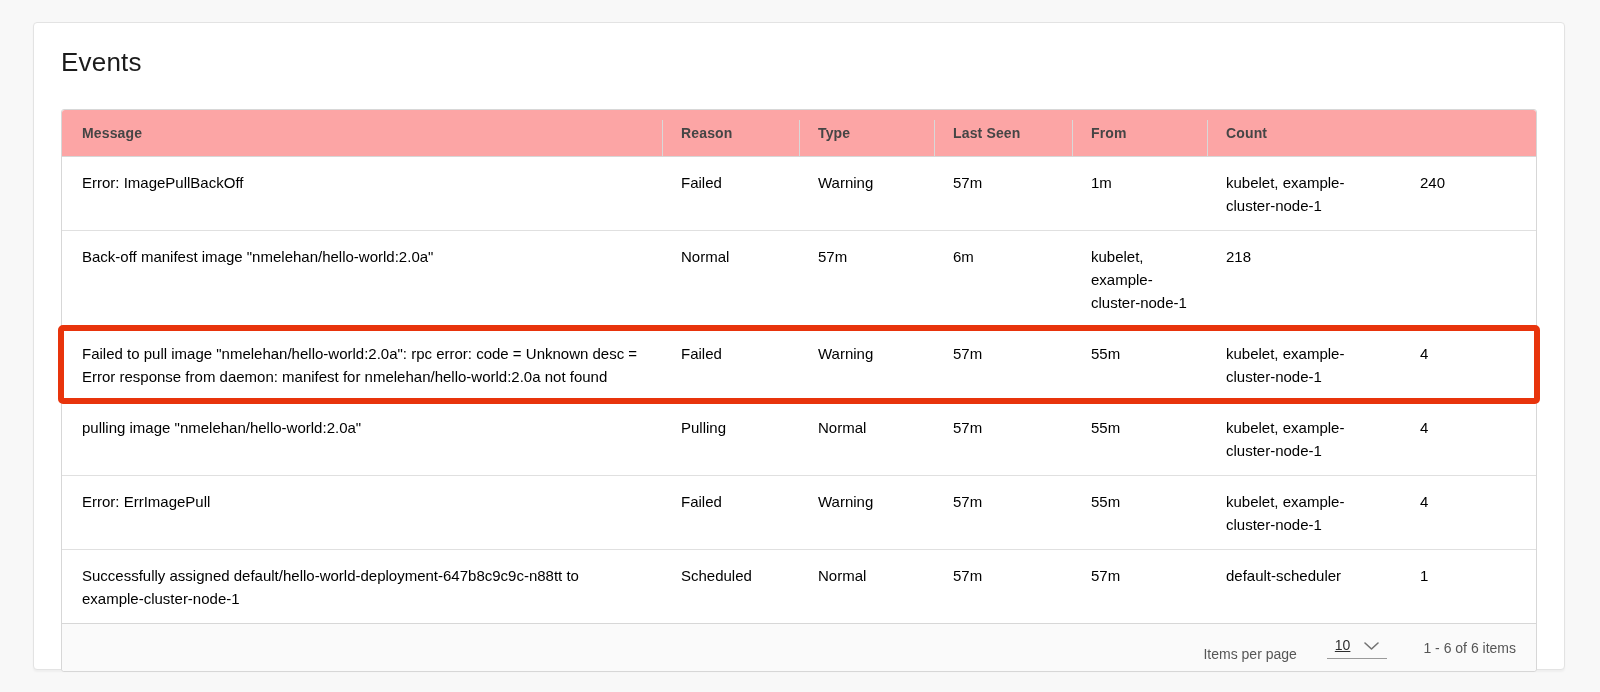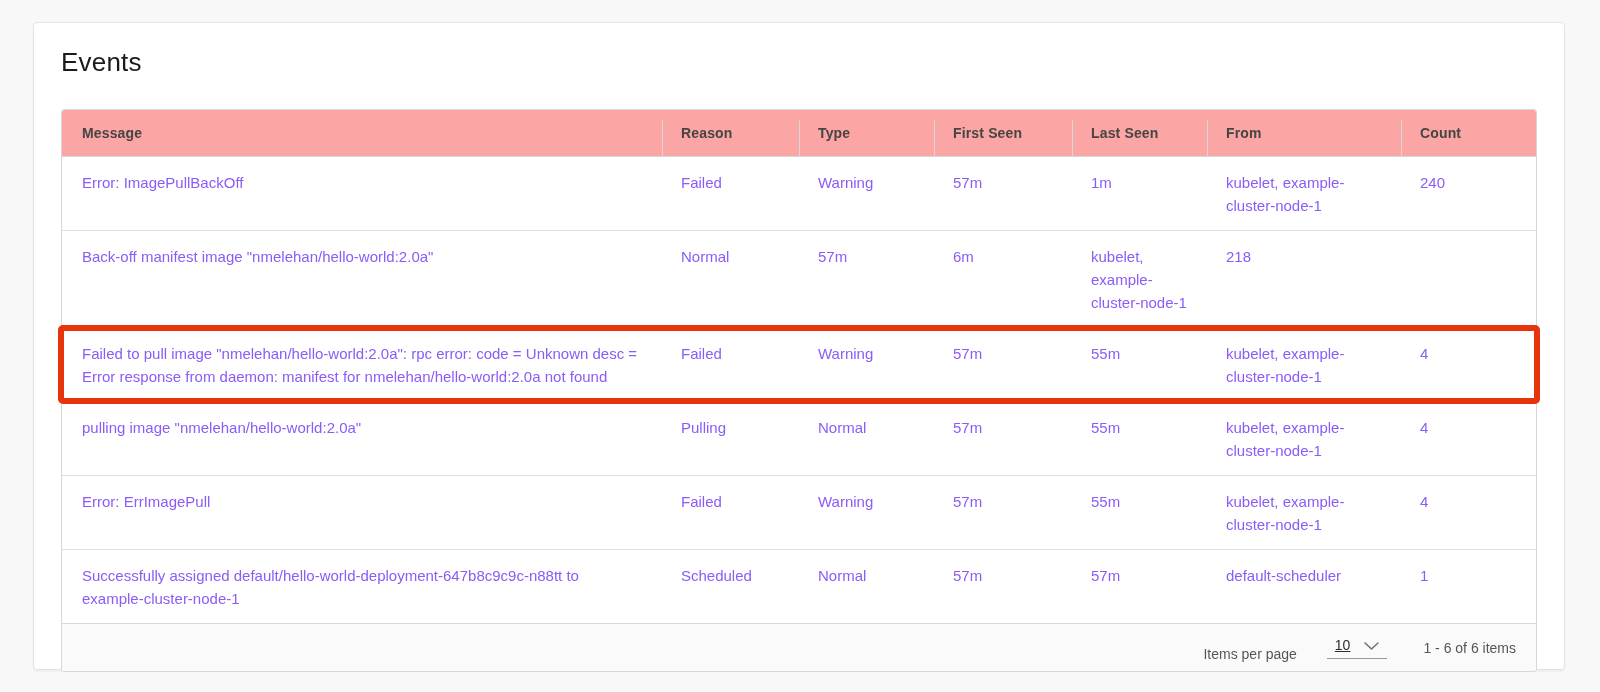--- a/index.html
+++ b/index.html
@@ -64,21 +64,21 @@
     display: grid;
     grid-template-columns: minmax(0,1fr) 137px 135px 138px 135px 194px 135px;
     min-height: 71px;
     background: #fff;
   }
   .dg-row + .dg-row { border-top: 1px solid #e0e0e0; }
   .cell {
     padding: 14px 10px 13px 19px;
     font-size: 15px;
     line-height: 23px;
-    color: #8b5cf6;
+    color: #000000;
   }
   .cell-message { padding-left: 20px; padding-right: 24px; }
   .row-annotation {
     position: absolute;
     left: -4px; right: -4px; top: -3px; bottom: -3px;
     border: 6px solid var(--highlight-color, #e8340c);
     border-radius: 5px;
     pointer-events: none;
     z-index: 5;
   }
@@ -117,21 +117,20 @@
 
 <div class="card">
   <h2 class="card-title">Events</h2>
 
   <div class="datagrid">
 
     <div class="dg-header">
       <div class="hcell">Message</div>
       <div class="hcell">Reason</div>
       <div class="hcell">Type</div>
-      <div class="hcell">First Seen</div>
       <div class="hcell">Last Seen</div>
       <div class="hcell">From</div>
       <div class="hcell">Count</div>
     </div>
 
     <div class="dg-row">
       <div class="cell cell-message">Error: ImagePullBackOff</div>
       <div class="cell">Failed</div>
       <div class="cell">Warning</div>
       <div class="cell">57m</div>

